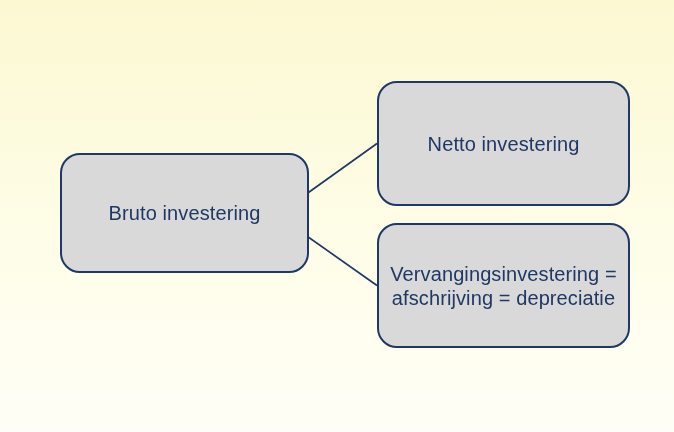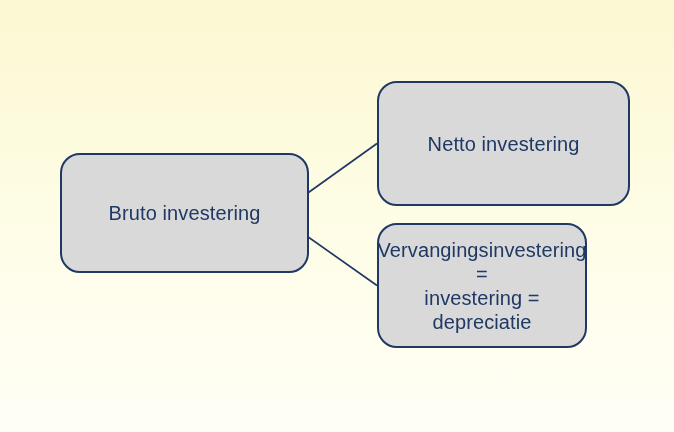--- a/index.html
+++ b/index.html
@@ -47,21 +47,21 @@
     flex-direction: column;
     align-items: center;
     justify-content: center;
     text-align: center;
     font-size: 20px;
     line-height: 1.2;
     letter-spacing: 0.1px;
   }
   .node-root   { left: 28px;  top: 153px; width: 249px; height: 120px; margin-left: 32px; }
   .node-top    { left: 377px; top: 81px;  width: 253px; height: 125px; }
-  .node-bottom { left: 377px; top: 223px; width: 210px; height: 125px; padding: 0 2px; }
+  .node-bottom { left: 377px; top: 223px; width: 253px; height: 125px; padding: 0 2px; }
 </style>
 </head>
 <body>
 
 <div class="canvas">
 
   <svg class="connectors" viewBox="0 0 674 432" xmlns="http://www.w3.org/2000/svg">
     <line x1="277" y1="215" x2="377" y2="143.5"></line>
     <line x1="277" y1="215" x2="377" y2="285.5"></line>
   </svg>
@@ -69,16 +69,16 @@
   <div class="node node-root">
     <span>Bruto investering</span>
   </div>
 
   <div class="node node-top">
     <span>Netto investering</span>
   </div>
 
   <div class="node node-bottom">
     <div>Vervangingsinvestering =</div>
-    <div>investering = depreciatie</div>
+    <div>afschrijving = depreciatie</div>
   </div>
 
 </div>
 
 </body></html>

